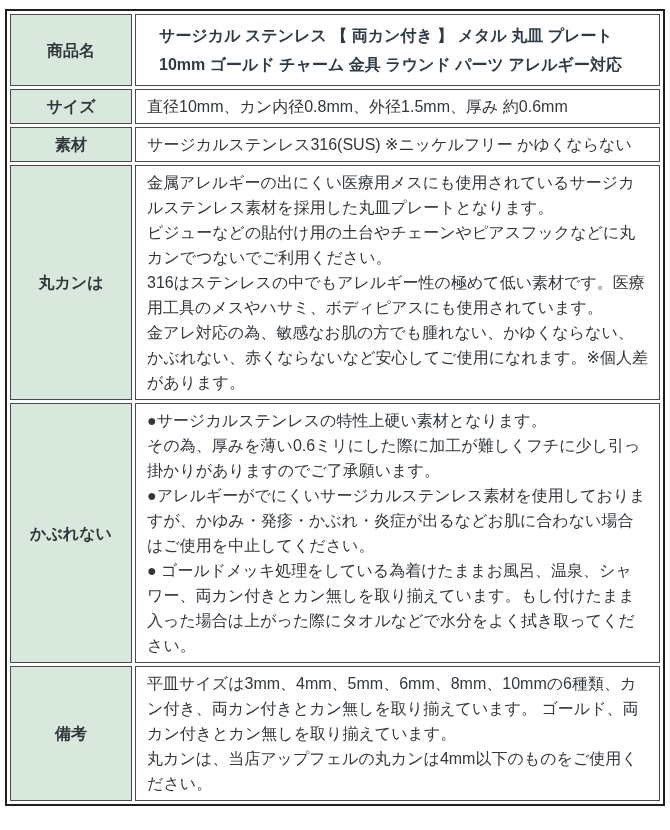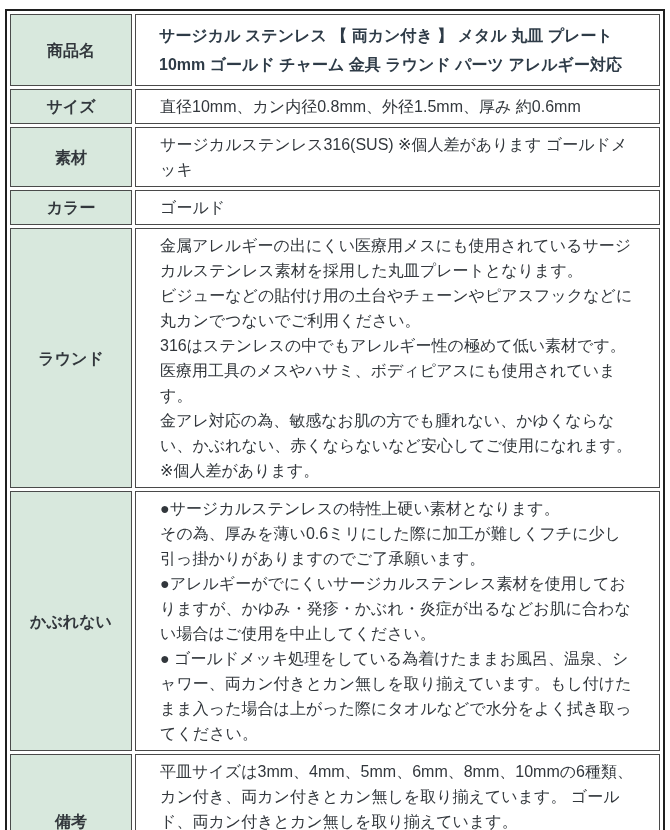--- a/index.html
+++ b/index.html
@@ -35,21 +35,21 @@
     background: #d8e8dd;
     font-weight: bold;
     text-align: center;
     vertical-align: middle;
     padding: 4px 6px;
   }
   table.spec-table td {
     background: #ffffff;
     text-align: left;
     vertical-align: middle;
-    padding: 4px 24px;
+    padding: 4px 11px;
     white-space: pre-line;
     word-break: break-word;
   }
   table.spec-table td.product-name-value {
     font-weight: bold;
     color: #2e3b47;
     line-height: 29px;
     padding: 6px 23px;
   }
 </style>
@@ -62,28 +62,24 @@
       <tr>
         <th>商品名</th>
         <td class="product-name-value">サージカル ステンレス 【 両カン付き 】 メタル 丸皿 プレート 10mm ゴールド チャーム 金具 ラウンド パーツ アレルギー対応</td>
       </tr>
       <tr>
         <th>サイズ</th>
         <td>直径10mm、カン内径0.8mm、外径1.5mm、厚み 約0.6mm</td>
       </tr>
       <tr>
         <th>素材</th>
-        <td>サージカルステンレス316(SUS) ※個人差があります ゴールドメッキ</td>
+        <td>サージカルステンレス316(SUS) ※ニッケルフリー かゆくならない</td>
       </tr>
       <tr>
-        <th>カラー</th>
-        <td>ゴールド</td>
-      </tr>
-      <tr>
-        <th>ラウンド</th>
+        <th>丸カンは</th>
         <td>金属アレルギーの出にくい医療用メスにも使用されているサージカルステンレス素材を採用した丸皿プレートとなります。
 ビジューなどの貼付け用の土台やチェーンやピアスフックなどに丸カンでつないでご利用ください。
 316はステンレスの中でもアレルギー性の極めて低い素材です。医療用工具のメスやハサミ、ボディピアスにも使用されています。
 金アレ対応の為、敏感なお肌の方でも腫れない、かゆくならない、かぶれない、赤くならないなど安心してご使用になれます。※個人差があります。</td>
       </tr>
       <tr>
         <th>かぶれない</th>
         <td>●サージカルステンレスの特性上硬い素材となります。
 その為、厚みを薄い0.6ミリにした際に加工が難しくフチに少し引っ掛かりがありますのでご了承願います。
 ●アレルギーがでにくいサージカルステンレス素材を使用しておりますが、かゆみ・発疹・かぶれ・炎症が出るなどお肌に合わない場合はご使用を中止してください。

